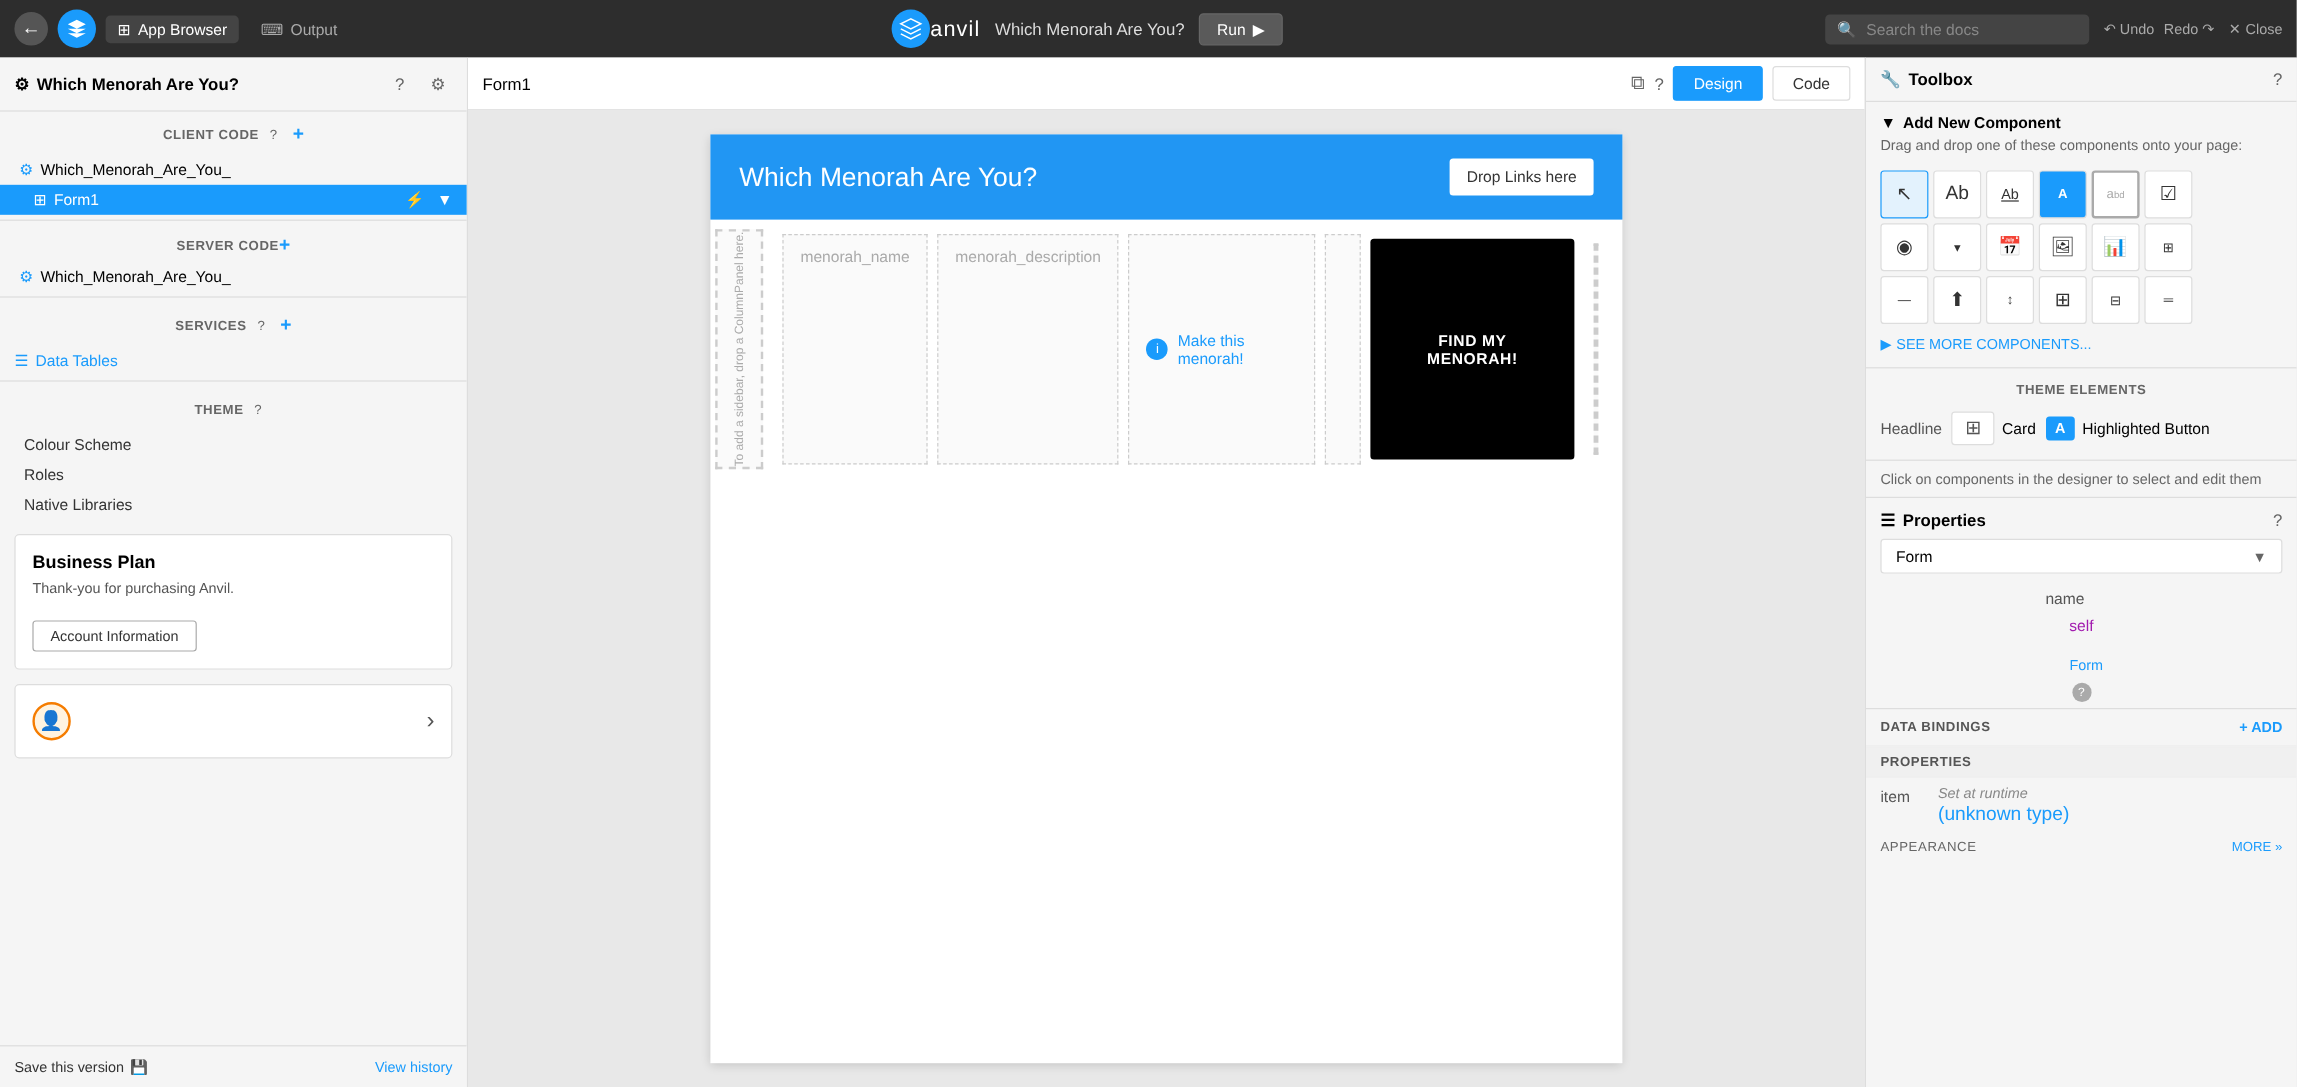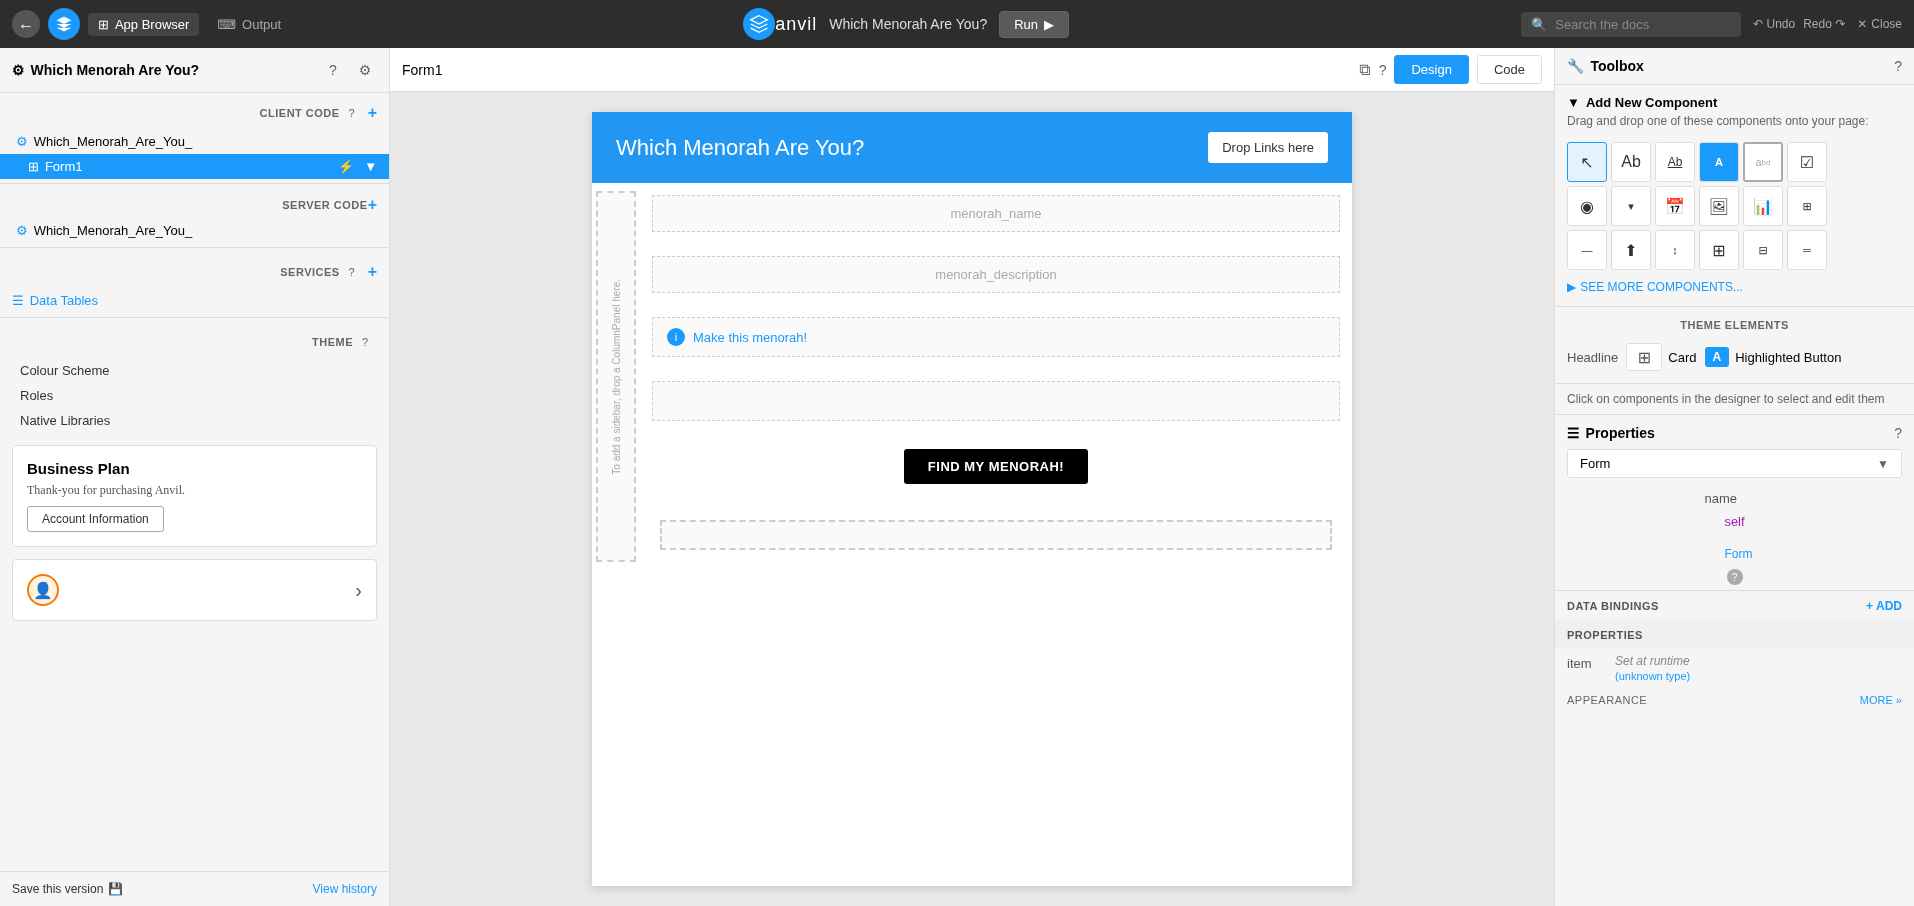--- a/index.html
+++ b/index.html
@@ -98,21 +98,21 @@
       display: flex; align-items: center; gap: 6px; font-size: 14px; font-weight: 600;
     }
     .sidebar-actions { display: flex; gap: 8px; }
     .sidebar-action-btn {
       background: none; border: none; cursor: pointer; color: #666; font-size: 14px;
       width: 24px; height: 24px; display: flex; align-items: center; justify-content: center;
       border-radius: 3px;
     }
 
     .section-header {
-      display: flex; align-items: center; justify-content: flex-end;
+      display: flex; align-items: center; justify-content: center;
       padding: 8px 12px 4px;
       font-size: 11px; font-weight: 700; color: #666; text-transform: uppercase; letter-spacing: 0.5px;
     }
     .section-header-actions { display: flex; gap: 4px; }
     .section-add-btn { background: none; border: none; cursor: pointer; color: #1a9bfc; font-size: 16px; font-weight: bold; }
 
     .tree-item {
       display: flex; align-items: center; gap: 6px;
       padding: 5px 12px 5px 16px; cursor: pointer; font-size: 13px;
     }
@@ -133,21 +133,21 @@
     .theme-item {
       display: flex; align-items: center; gap: 6px;
       padding: 5px 12px 5px 20px; cursor: pointer; font-size: 13px; color: #333;
     }
 
     .business-plan-card {
       margin: 12px; background: #fff; border: 1px solid #ddd; border-radius: 4px;
       padding: 14px;
     }
     .business-plan-title { font-size: 15px; font-weight: 600; margin-bottom: 6px; }
-    .business-plan-desc { font-size: 12px; color: #555; margin-bottom: 8px; font-family: Liberation Serif, serif; }
+    .business-plan-desc { font-size: 12px; color: #555; margin-bottom: 20px; }
     .account-info-btn {
       border: 1px solid #aaa; background: #fff; padding: 5px 14px;
       border-radius: 3px; cursor: pointer; font-size: 12px; color: #333;
     }
 
     .questions-card {
       margin: 0 12px 12px; background: #fff; border: 1px solid #ddd; border-radius: 4px;
       padding: 14px; display: flex; align-items: center; justify-content: space-between;
     }
     .questions-left { display: flex; align-items: flex-start; gap: 10px; }
@@ -230,21 +230,21 @@
       margin: 8px 4px;
       display: flex; align-items: center; justify-content: center;
       min-height: 200px; background: #fafafa;
     }
     .sidebar-drop-text {
       font-size: 10px; color: #aaa; writing-mode: vertical-rl;
       text-orientation: mixed; transform: rotate(180deg); white-space: nowrap;
     }
     .form-content {
       flex: 1; padding: 12px;
-      display: flex; flex-direction: column; gap: 24px;
+      display: flex; flex-direction: row; gap: 8px;
     }
     .form-field-placeholder {
       border: 1px dashed #ccc; padding: 10px 14px;
       color: #aaa; font-size: 13px; text-align: center; background: #fafafa;
     }
     .make-menorah-row {
       border: 1px dashed #ccc; padding: 10px 14px;
       display: flex; align-items: center; gap: 8px;
       color: #1a9bfc; font-size: 13px; background: #fafafa;
     }
@@ -391,21 +391,21 @@
       background: #fff; border: 1px solid #ddd; border-radius: 3px;
       padding: 3px 8px; cursor: pointer; font-size: 12px; color: #333;
     }
 
     .item-prop-row {
       display: flex; align-items: flex-start; padding: 6px 12px; gap: 8px;
     }
     .item-prop-label { font-size: 13px; color: #555; width: 40px; padding-top: 2px; }
     .item-prop-values { display: flex; flex-direction: column; gap: 2px; }
     .item-runtime { font-size: 12px; color: #888; font-style: italic; }
-    .item-type { font-size: 11px; color: #1a9bfc; }
+    .item-type { font-size: 16px; color: #1a9bfc; }
 
     .appearance-row {
       display: flex; align-items: center; justify-content: space-between;
       padding: 6px 12px;
       font-size: 11px; color: #666; text-transform: uppercase; letter-spacing: 0.5px;
     }
     .more-btn { background: none; border: none; cursor: pointer; color: #1a9bfc; font-size: 11px; }
 
     .help-circle {
       width: 16px; height: 16px; border-radius: 50%; background: #aaa; color: white;

